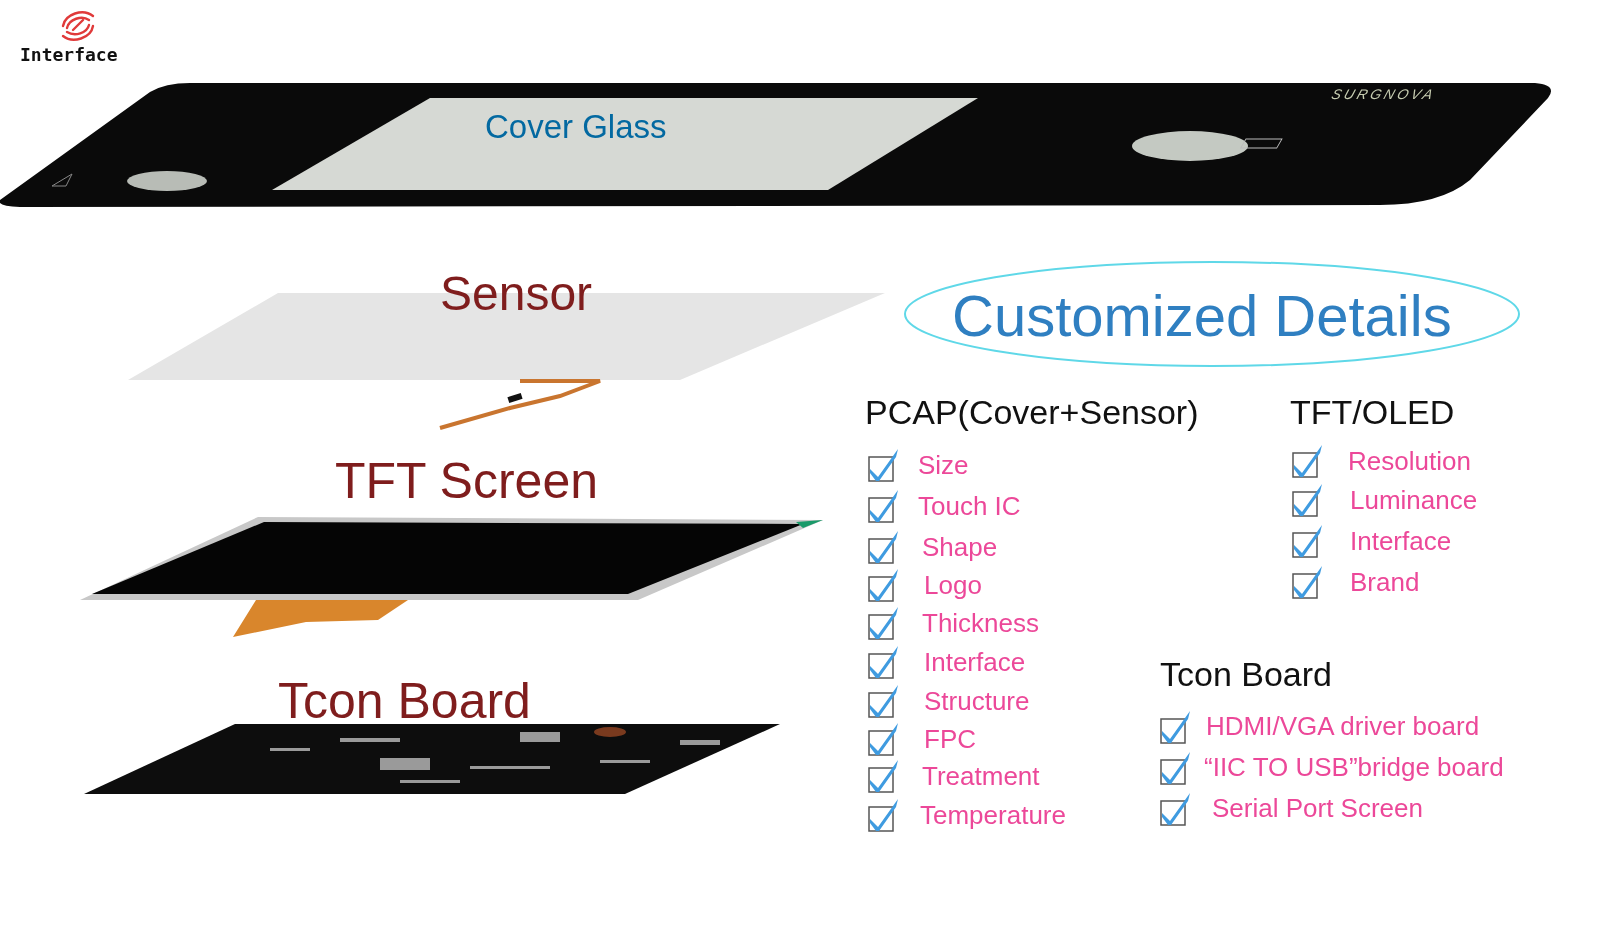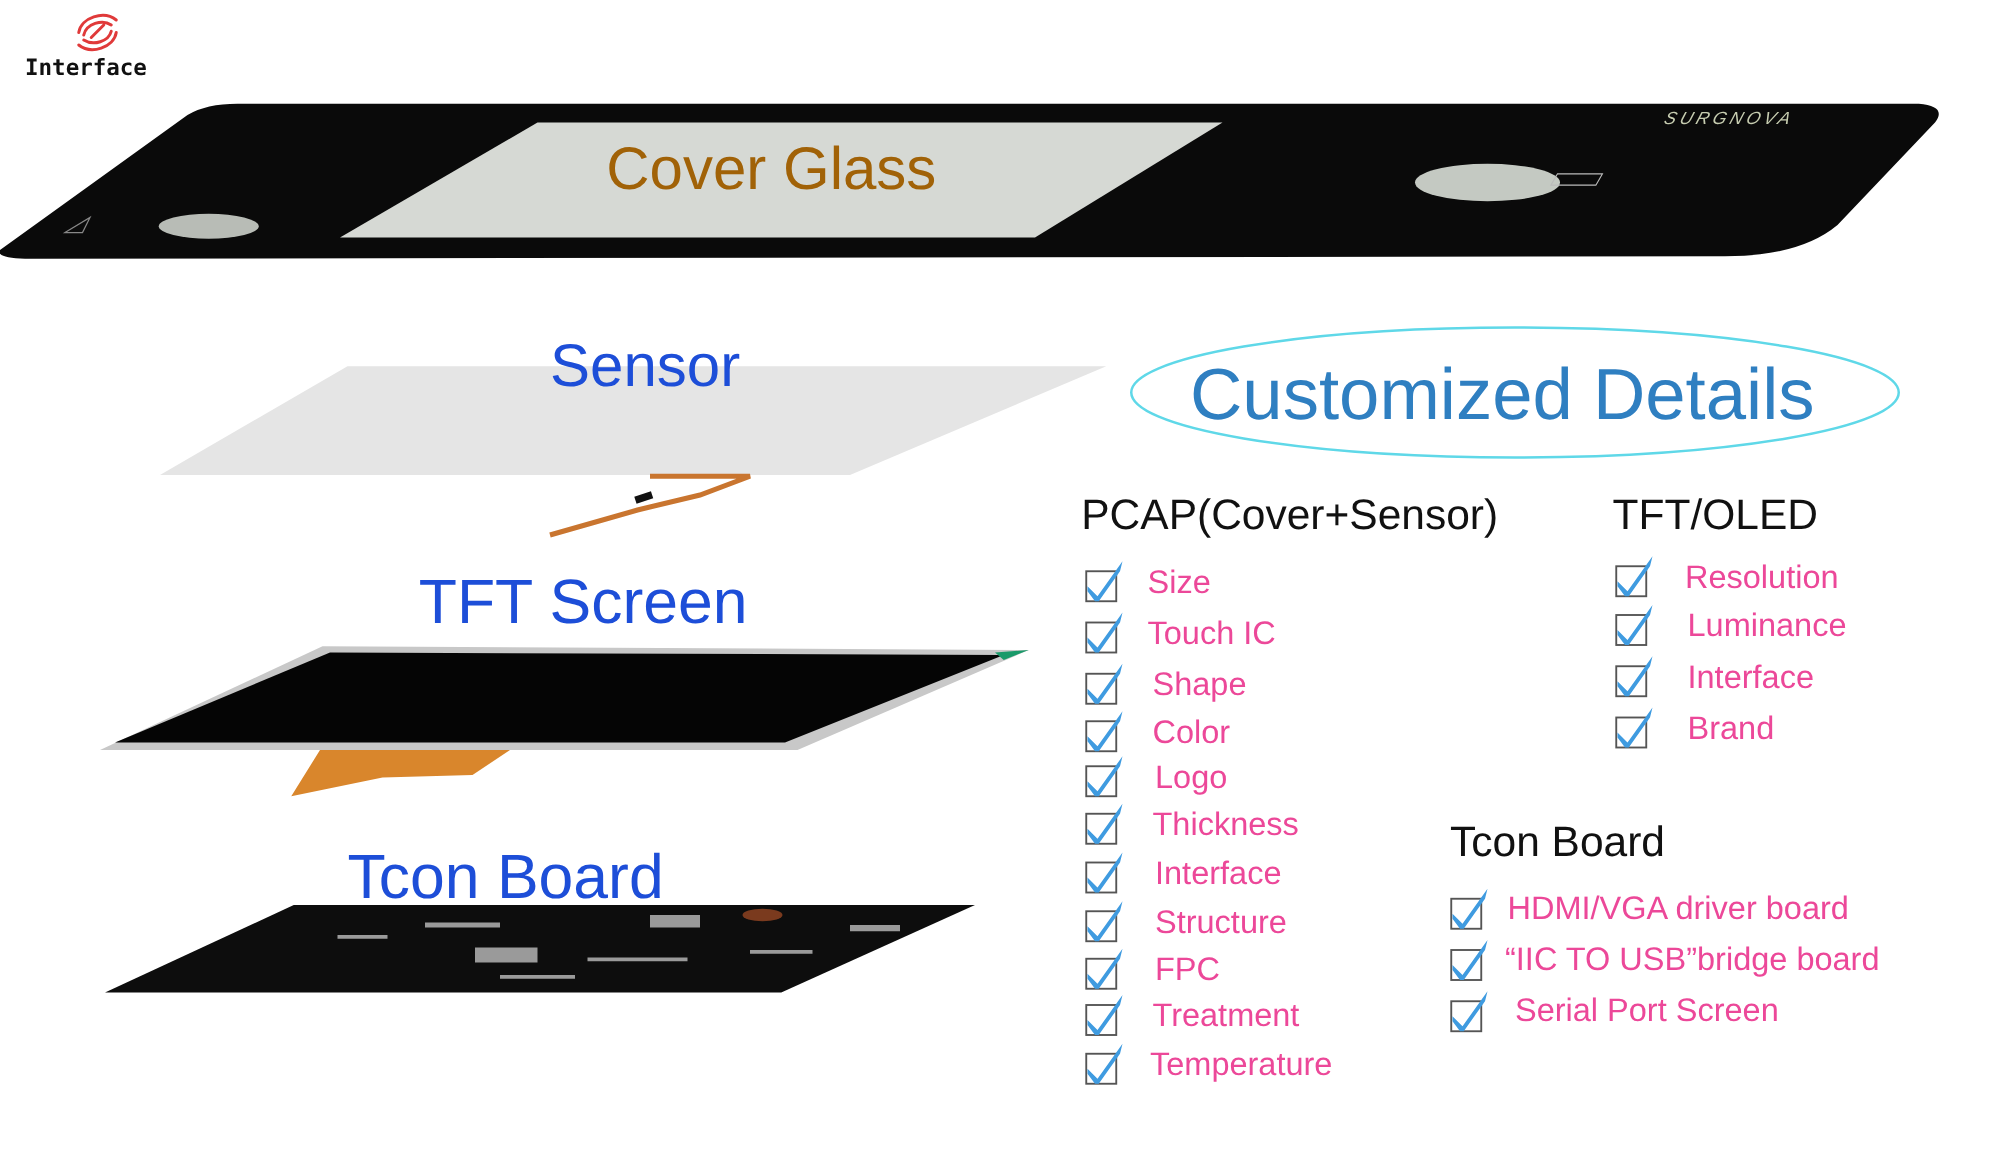--- a/index.html
+++ b/index.html
@@ -1,20 +1,20 @@
 <!DOCTYPE html>
 <html><head>
 <meta charset="utf-8">
 <style>
   html, body { margin:0; padding:0; background:#ffffff; }
   body { width:1600px; height:937px; position:relative; overflow:hidden; font-family:"Liberation Sans", sans-serif; color:#111; }
   .abs { position:absolute; }
   .logo-text { left:20px; top:44px; font-family:"DejaVu Sans Mono", monospace; font-weight:bold; font-size:18px; color:#111; letter-spacing:0px; }
-  .layer-label { font-family:"Liberation Sans", sans-serif; color:#1d4ed8; white-space:nowrap; }
-  .cover-label { left:485px; top:108px; font-size:48px; color:#a16207; }
+  .layer-label { font-family:"Liberation Sans", sans-serif; color:#7f1d1d; white-space:nowrap; }
+  .cover-label { left:485px; top:108px; font-size:33px; color:#0369a1; }
   .sensor-label { left:440px; top:266px; font-size:48px; }
   .tft-label { left:335px; top:452px; font-size:50px; }
   .tcon-label { left:278px; top:672px; font-size:50px; }
   .title-wrap { left:902px; top:258px; width:620px; height:112px; }
   .title-text { left:952px; top:282px; font-size:58px; color:#2f7fc1; white-space:nowrap; }
   .section-head { font-size:34px; color:#111; white-space:nowrap; }
   .item { display:flex; align-items:center; height:38px; }
   .chk { width:36px; height:36px; position:relative; flex:0 0 36px; }
   .item-label { font-size:26px; color:#ec4899; white-space:nowrap; margin-left:16px; }
   .list { display:flex; flex-direction:column; }
@@ -101,27 +101,20 @@
           <rect x="3" y="10" width="24" height="24" fill="none" stroke="#555" stroke-width="1.5"></rect>
           <path d="M4 22 L12 30 L32 2 L30 10 L13 34 L10 34 L4 26 Z" fill="#3f9be0"></path>
         </svg></span>
       <span class="item-label" style="margin-left:20px">Shape</span>
     </div>
   <div class="item" style="height:36px">
       <span class="chk"><svg width="36" height="36" viewBox="0 0 36 36">
           <rect x="3" y="10" width="24" height="24" fill="none" stroke="#555" stroke-width="1.5"></rect>
           <path d="M4 22 L12 30 L32 2 L30 10 L13 34 L10 34 L4 26 Z" fill="#3f9be0"></path>
         </svg></span>
-      <span class="item-label" style="margin-left:20px">Color</span>
-    </div>
-  <div class="item" style="height:36px">
-      <span class="chk"><svg width="36" height="36" viewBox="0 0 36 36">
-          <rect x="3" y="10" width="24" height="24" fill="none" stroke="#555" stroke-width="1.5"></rect>
-          <path d="M4 22 L12 30 L32 2 L30 10 L13 34 L10 34 L4 26 Z" fill="#3f9be0"></path>
-        </svg></span>
       <span class="item-label" style="margin-left:22px">Logo</span>
     </div>
   <div class="item" style="height:40px">
       <span class="chk"><svg width="36" height="36" viewBox="0 0 36 36">
           <rect x="3" y="10" width="24" height="24" fill="none" stroke="#555" stroke-width="1.5"></rect>
           <path d="M4 22 L12 30 L32 2 L30 10 L13 34 L10 34 L4 26 Z" fill="#3f9be0"></path>
         </svg></span>
       <span class="item-label" style="margin-left:20px">Thickness</span>
     </div>
   <div class="item" style="height:38px">

